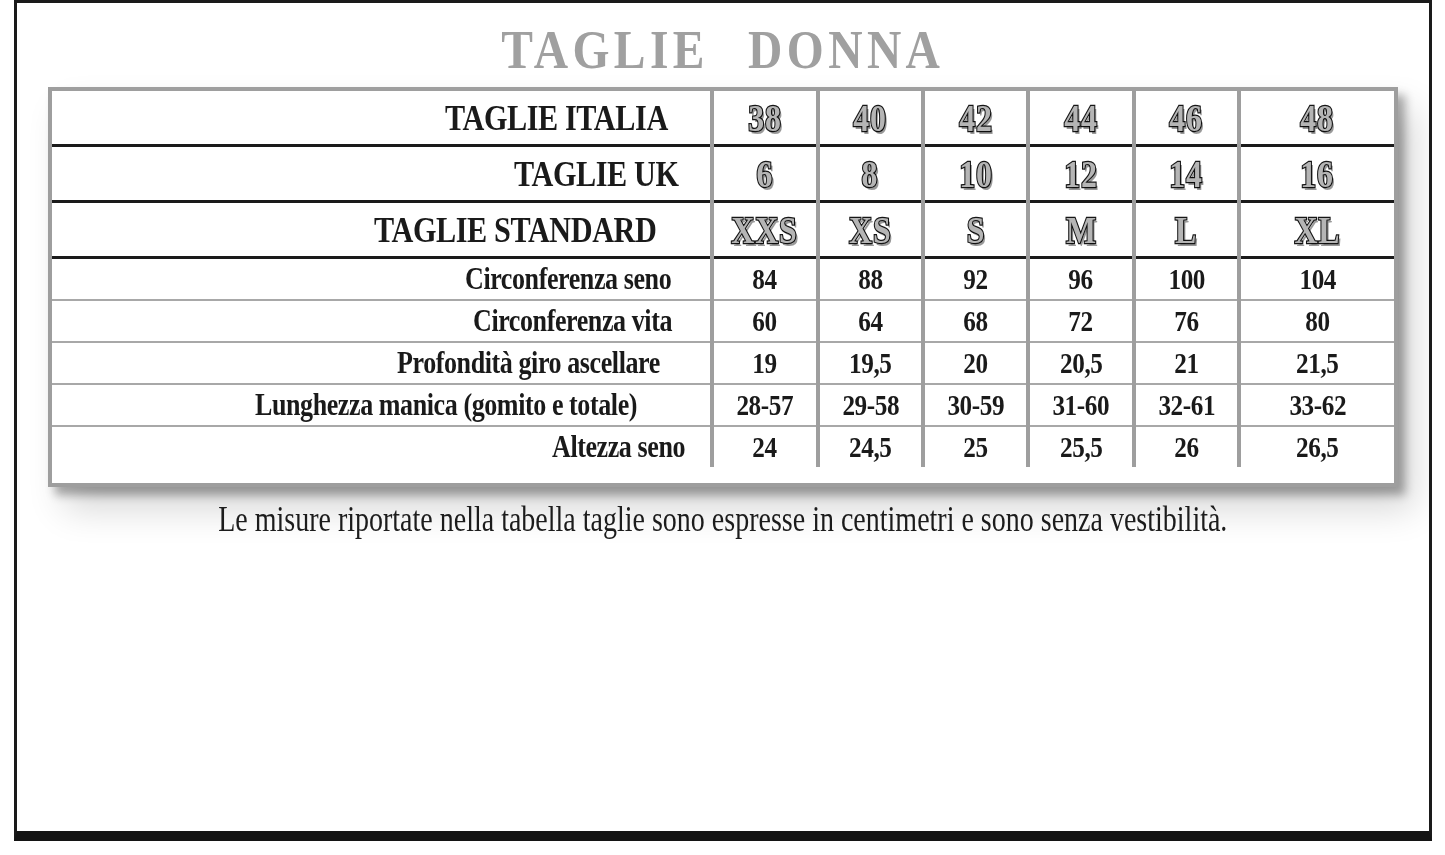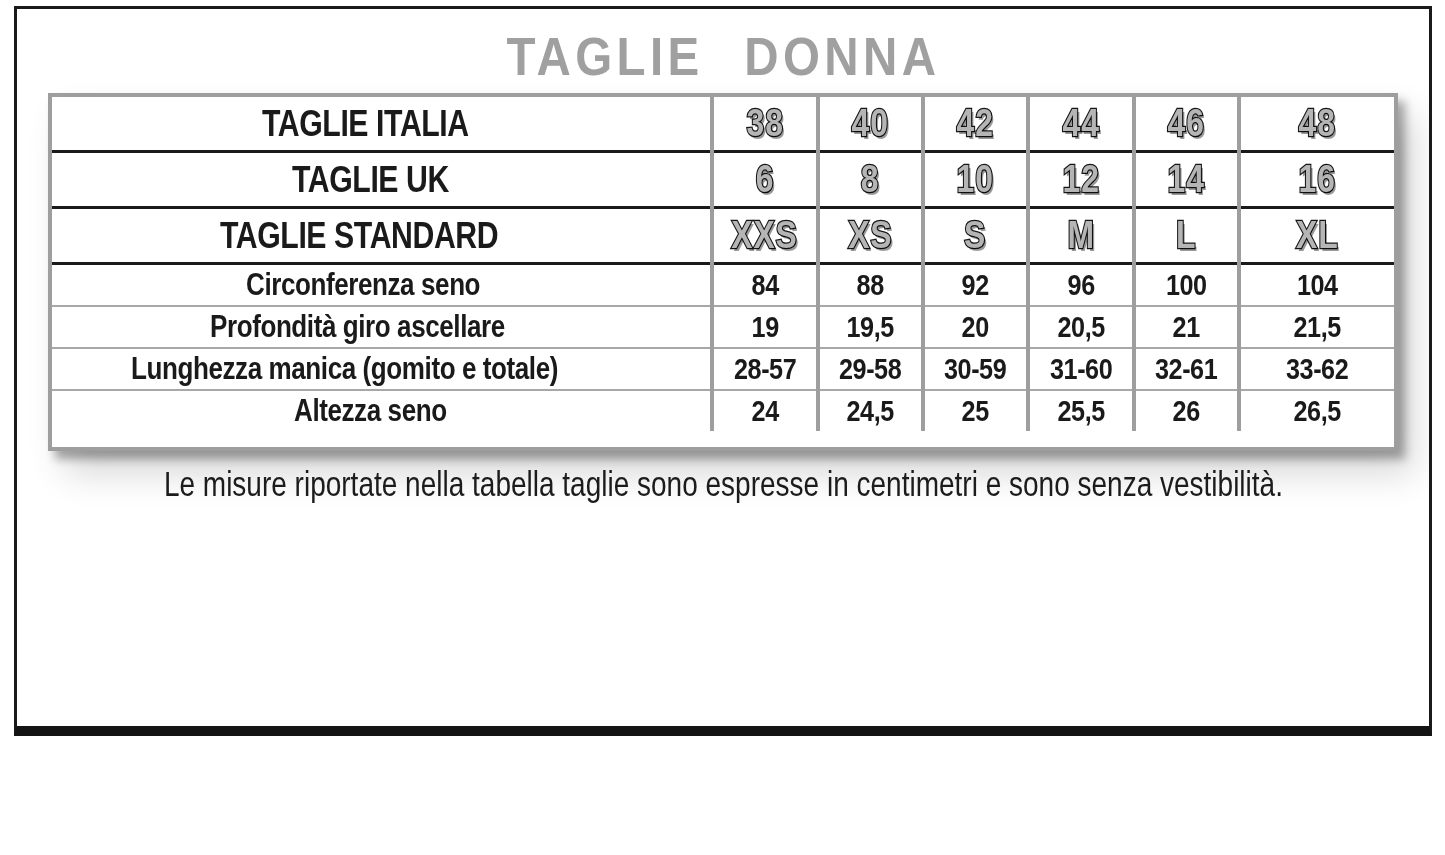--- a/index.html
+++ b/index.html
@@ -6,27 +6,28 @@
     margin: 0;
     padding: 0;
     background: #ffffff;
     width: 1445px;
     height: 855px;
     font-family: "Liberation Sans", sans-serif;
     -webkit-font-smoothing: antialiased;
   }
   .page {
     position: relative;
-    margin: 6px 13px 0 14px;
-    height: 730px;
+    margin: 0 13px 0 14px;
+    height: 841px;
     box-sizing: border-box;
     border: 3px solid #1a1a1a;
     border-bottom: 10px solid #141414;
     background: #ffffff;
     overflow: hidden;
+    font-family: Liberation Serif, serif;
   }
   .title {
     margin-top: 20px;
     text-align: center;
     font-size: 54px;
     font-weight: bold;
     color: #a0a0a0;
     letter-spacing: 5px;
     word-spacing: 26px;
     line-height: 1.0;
@@ -45,21 +46,21 @@
   table {
     width: 100%;
     border-collapse: collapse;
     table-layout: fixed;
   }
   col.c-label { width: 49.2%; }
   col.c-v     { width: 7.85%; }
   col.c-vlast { width: 11.55%; }
   td { padding: 0; vertical-align: middle; }
   td + td { border-left: 4px solid #9e9e9e; text-align: center; }
-  .label-cell { padding-left: 8px; text-align: center; }
+  .label-cell { padding-left: 8px; text-align: right; }
 
   #sizes td {
     height: 53px;
     border-bottom: 3px solid #1a1a1a;
   }
   #measures td {
     height: 40px;
     border-bottom: 2px solid #a8a8a8;
   }
   #measures tr:last-child td { border-bottom: none; }
@@ -163,20 +164,29 @@
           <tr>
             <td class="label-cell"><span class="cond measure-label">Circonferenza seno</span></td>
             <td><span class="cond-c measure-val">84</span></td>
             <td><span class="cond-c measure-val">88</span></td>
             <td><span class="cond-c measure-val">92</span></td>
             <td><span class="cond-c measure-val">96</span></td>
             <td><span class="cond-c measure-val">100</span></td>
             <td><span class="cond-c measure-val">104</span></td>
           </tr>
           <tr>
+            <td class="label-cell"><span class="cond measure-label">Circonferenza vita</span></td>
+            <td><span class="cond-c measure-val">60</span></td>
+            <td><span class="cond-c measure-val">64</span></td>
+            <td><span class="cond-c measure-val">68</span></td>
+            <td><span class="cond-c measure-val">72</span></td>
+            <td><span class="cond-c measure-val">76</span></td>
+            <td><span class="cond-c measure-val">80</span></td>
+          </tr>
+          <tr>
             <td class="label-cell"><span class="cond measure-label">Profondità giro ascellare</span></td>
             <td><span class="cond-c measure-val">19</span></td>
             <td><span class="cond-c measure-val">19,5</span></td>
             <td><span class="cond-c measure-val">20</span></td>
             <td><span class="cond-c measure-val">20,5</span></td>
             <td><span class="cond-c measure-val">21</span></td>
             <td><span class="cond-c measure-val">21,5</span></td>
           </tr>
           <tr>
             <td class="label-cell"><span class="cond measure-label">Lunghezza manica (gomito e totale)</span></td>

